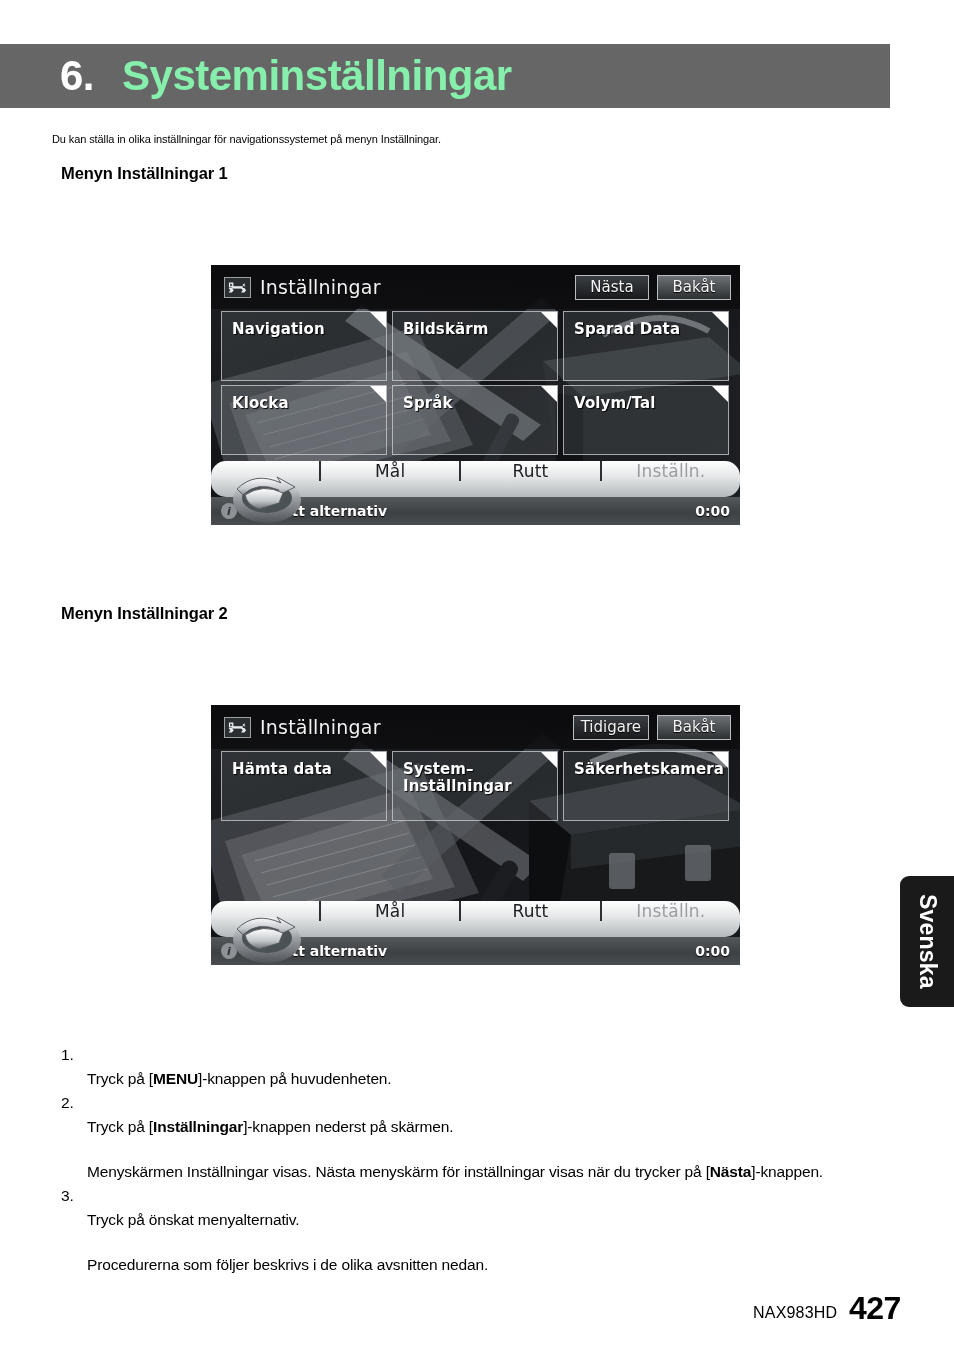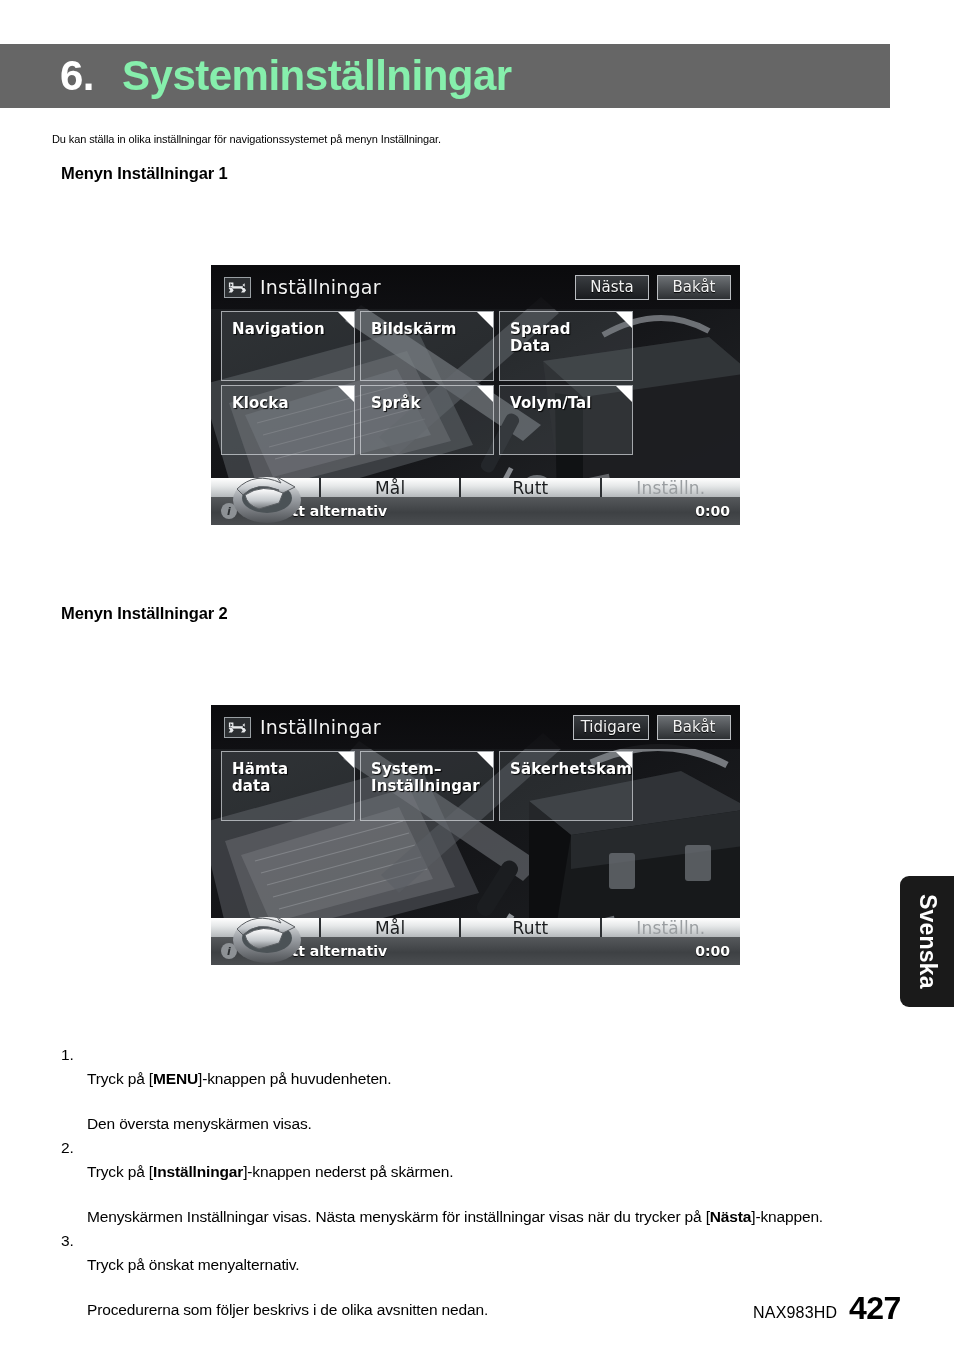--- a/index.html
+++ b/index.html
@@ -143,21 +143,21 @@
     left: 10px;
     top: 46px;
     width: 509px;
     z-index: 3;
     display: flex;
     flex-wrap: wrap;
     gap: 4px 5px;
   }
   .tile {
     position: relative;
-    width: 134px;
+    width: 166px;
     height: 70px;
     box-sizing: border-box;
     border: 1px solid rgba(210,214,218,0.72);
     background: rgba(120,126,133,0.22);
     overflow: hidden;
   }
   .tile-label {
     position: absolute;
     left: 10px;
     top: 9px;
@@ -178,25 +178,26 @@
     border-left: 16px solid transparent;
     border-top: 16px solid #ffffff;
   }
 
   
   .dev-navbar {
     position: absolute;
     left: 0;
     bottom: 28px;
     width: 100%;
-    height: 19px;
+    height: 36px;
     z-index: 5;
     background: linear-gradient(180deg,#ffffff 0%, #e6e8e9 42%, #b5b9bc 100%);
     display: flex;
     align-items: flex-start;
+    border-radius: 15px;
   }
   .nav-globe {
     position: absolute;
     left: 14px;
     bottom: 0px;
     width: 84px;
     height: 52px;
     z-index: 6;
     pointer-events: none;
   }
@@ -577,21 +578,20 @@
     <span class="status-clock">0:00</span>
   </div>
 </div>
 
 <div class="steps">
 
   <div class="step">
     <span class="step-num">1.</span>
     <span class="step-body">
       <span class="sub-line"><span>Tryck på [</span><b>MENU</b><span>]-knappen på huvudenheten.</span></span>
-      <span class="sub-line">Den översta menyskärmen visas.</span>
     </span>
   </div>
 
   <div class="step">
     <span class="step-num">2.</span>
     <span class="step-body">
       <span class="sub-line"><span>Tryck på [</span><b>Inställningar</b><span>]-knappen nederst på skärmen.</span></span>
       <span class="sub-line"><span>Menyskärmen Inställningar visas. Nästa menyskärm för inställningar visas när du trycker på [</span><b>Nästa</b><span>]-knappen.</span></span>
     </span>
   </div>

